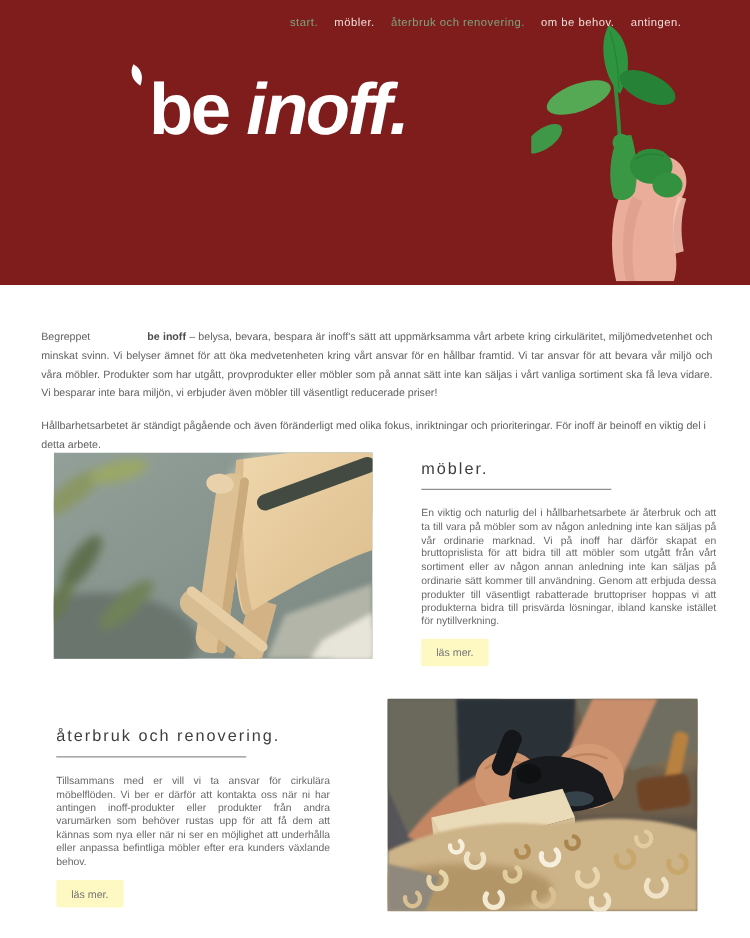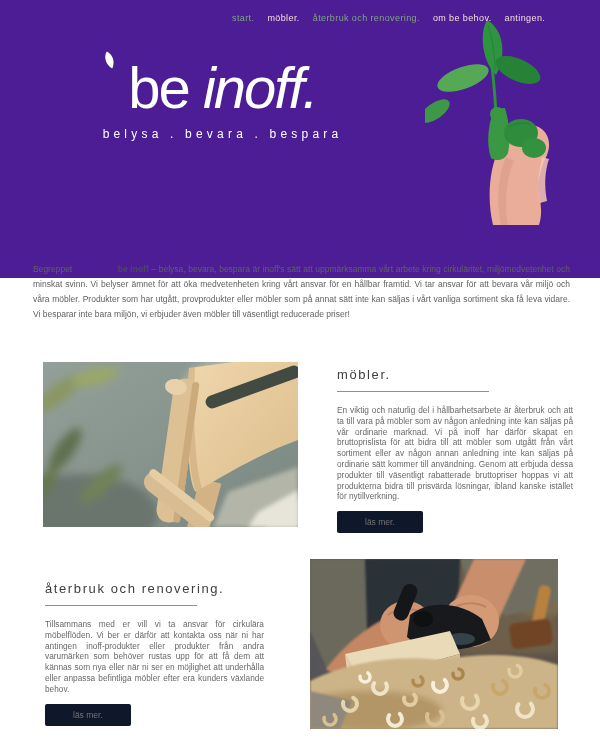--- a/index.html
+++ b/index.html
@@ -1,43 +1,43 @@
 <!DOCTYPE html>
 <html><head>
 <meta charset="utf-8">
 <style>
   * { margin:0; padding:0; box-sizing:border-box; }
   html,body { background:#fff; }
   body { font-family:"Liberation Sans", sans-serif; }
   .page { position:relative; width:600px; height:750px; background:#fff; overflow:hidden; }
 
   
-  .header { position:absolute; left:0; top:0; width:600px; height:278px; background:#4c1d95; }
+  .header { position:absolute; left:0; top:0; width:600px; height:228px; background:#7f1d1d; }
   .hand-svg { position:absolute; top:15px; right:0; width:175px; height:210px; }
   .nav { position:absolute; top:13px; left:232px; display:flex; gap:13px; font-size:9px; letter-spacing:.4px; white-space:nowrap; z-index:3; }
   .nav a { text-decoration:none; cursor:pointer; }
   .nav a.green { color:#7ca57e; }
   .nav a.light { color:#f4ded9; }
   .logo { position:absolute; top:56px; left:85px; width:275px; text-align:center; color:#fff; cursor:pointer; z-index:2; }
-  .logo-text { font-size:58px; font-weight:400; letter-spacing:-2px; line-height:1.1; white-space:nowrap; }
+  .logo-text { font-size:58px; font-weight:700; letter-spacing:-2px; line-height:1.1; white-space:nowrap; }
   .logo-text .inoff { font-style:italic; }
   .logo-leaf { position:absolute; left:16px; top:-6px; width:17px; height:20px; transform:rotate(-18deg); }
   .tagline { font-size:12px; letter-spacing:4.2px; margin-top:7px; white-space:nowrap; }
 
   
   .intro { position:absolute; left:33px; top:262px; width:537px; color:#616161; font-size:8.5px; line-height:15px; text-align:justify; }
   .intro p + p { margin-top:11px; text-align:left; }
   .intro strong { color:#4c4c4c;margin-left:43px; }
 
   
   .col { position:absolute; color:#666; }
   .col h2 { font-size:13px; font-weight:400; letter-spacing:1.6px; color:#3e3e3e; }
   .rule { width:152px; height:1px; background:#8f8f8f; margin-top:9px; }
   .col p { font-size:8.3px; line-height:10.8px; text-align:justify; margin-top:13px; color:#686868; }
-  .btn { display:inline-block; margin-top:9px; padding:6px 28px; background:#0f172a; color:#747474; font-size:8.5px; font-family:"Liberation Sans",sans-serif; border:none; border-radius:2px; cursor:pointer; }
+  .btn { display:inline-block; margin-top:9px; padding:6px 12px; background:#fef9c3; color:#747474; font-size:8.5px; font-family:"Liberation Sans",sans-serif; border:none; border-radius:2px; cursor:pointer; }
   .col-mobler { left:337px; top:367px; width:236px; }
   .col-aterbruk { left:45px; top:581px; width:219px; }
 
   
   .img { position:absolute; display:block; }
   .img-chair { left:43px; top:362px; width:255px; height:165px; }
   .img-wood  { left:310px; top:559px; width:248px; height:170px; }
 </style>
 </head>
 <body>
@@ -75,26 +75,26 @@
       <a class="green">återbruk och renovering.</a>
       <a class="light">om be behov.</a>
       <a class="light">antingen.</a>
     </nav>
 
     <div class="logo">
       <svg class="logo-leaf" viewBox="0 0 17 20" aria-hidden="true">
         <path d="M8.5,19 C3.5,13 3.5,6 8.5,1 C13.5,6 13.5,13 8.5,19 Z" fill="#ffffff"></path>
       </svg>
       <div class="logo-text"><span class="be">be</span> <span class="inoff">inoff.</span></div>
-      <div class="tagline">belysa . bevara . bespara</div>
     </div>
   </header>
 
   <section class="intro">
     <p><span>Begreppet </span><strong>be inoff</strong><span> – belysa, bevara, bespara är inoff's sätt att uppmärksamma vårt arbete kring cirkuläritet, miljömedvetenhet och minskat svinn. Vi belyser ämnet för att öka medvetenheten kring vårt ansvar för en hållbar framtid. Vi tar ansvar för att bevara vår miljö och våra möbler.  Produkter som har utgått, provprodukter eller möbler som på annat sätt inte kan säljas i vårt vanliga sortiment ska få leva vidare. Vi besparar inte bara miljön, vi erbjuder även möbler till väsentligt reducerade priser!</span></p>
+    <p>Hållbarhetsarbetet är ständigt pågående och även föränderligt med olika fokus, inriktningar och prioriteringar.  För inoff är beinoff en viktig del i detta arbete.</p>
   </section>
 
   <svg class="img img-chair" viewBox="0 0 255 165" aria-hidden="true">
     <defs>
       <linearGradient id="cbg" x1="0" y1="0" x2="1" y2="1">
         <stop offset="0" stop-color="#93a099"></stop>
           <stop offset="1" stop-color="#7b8882"></stop>
       </linearGradient>
       <linearGradient id="wood" x1="0" y1="0" x2="1" y2="1">
         <stop offset="0" stop-color="#efd6ac"></stop>

